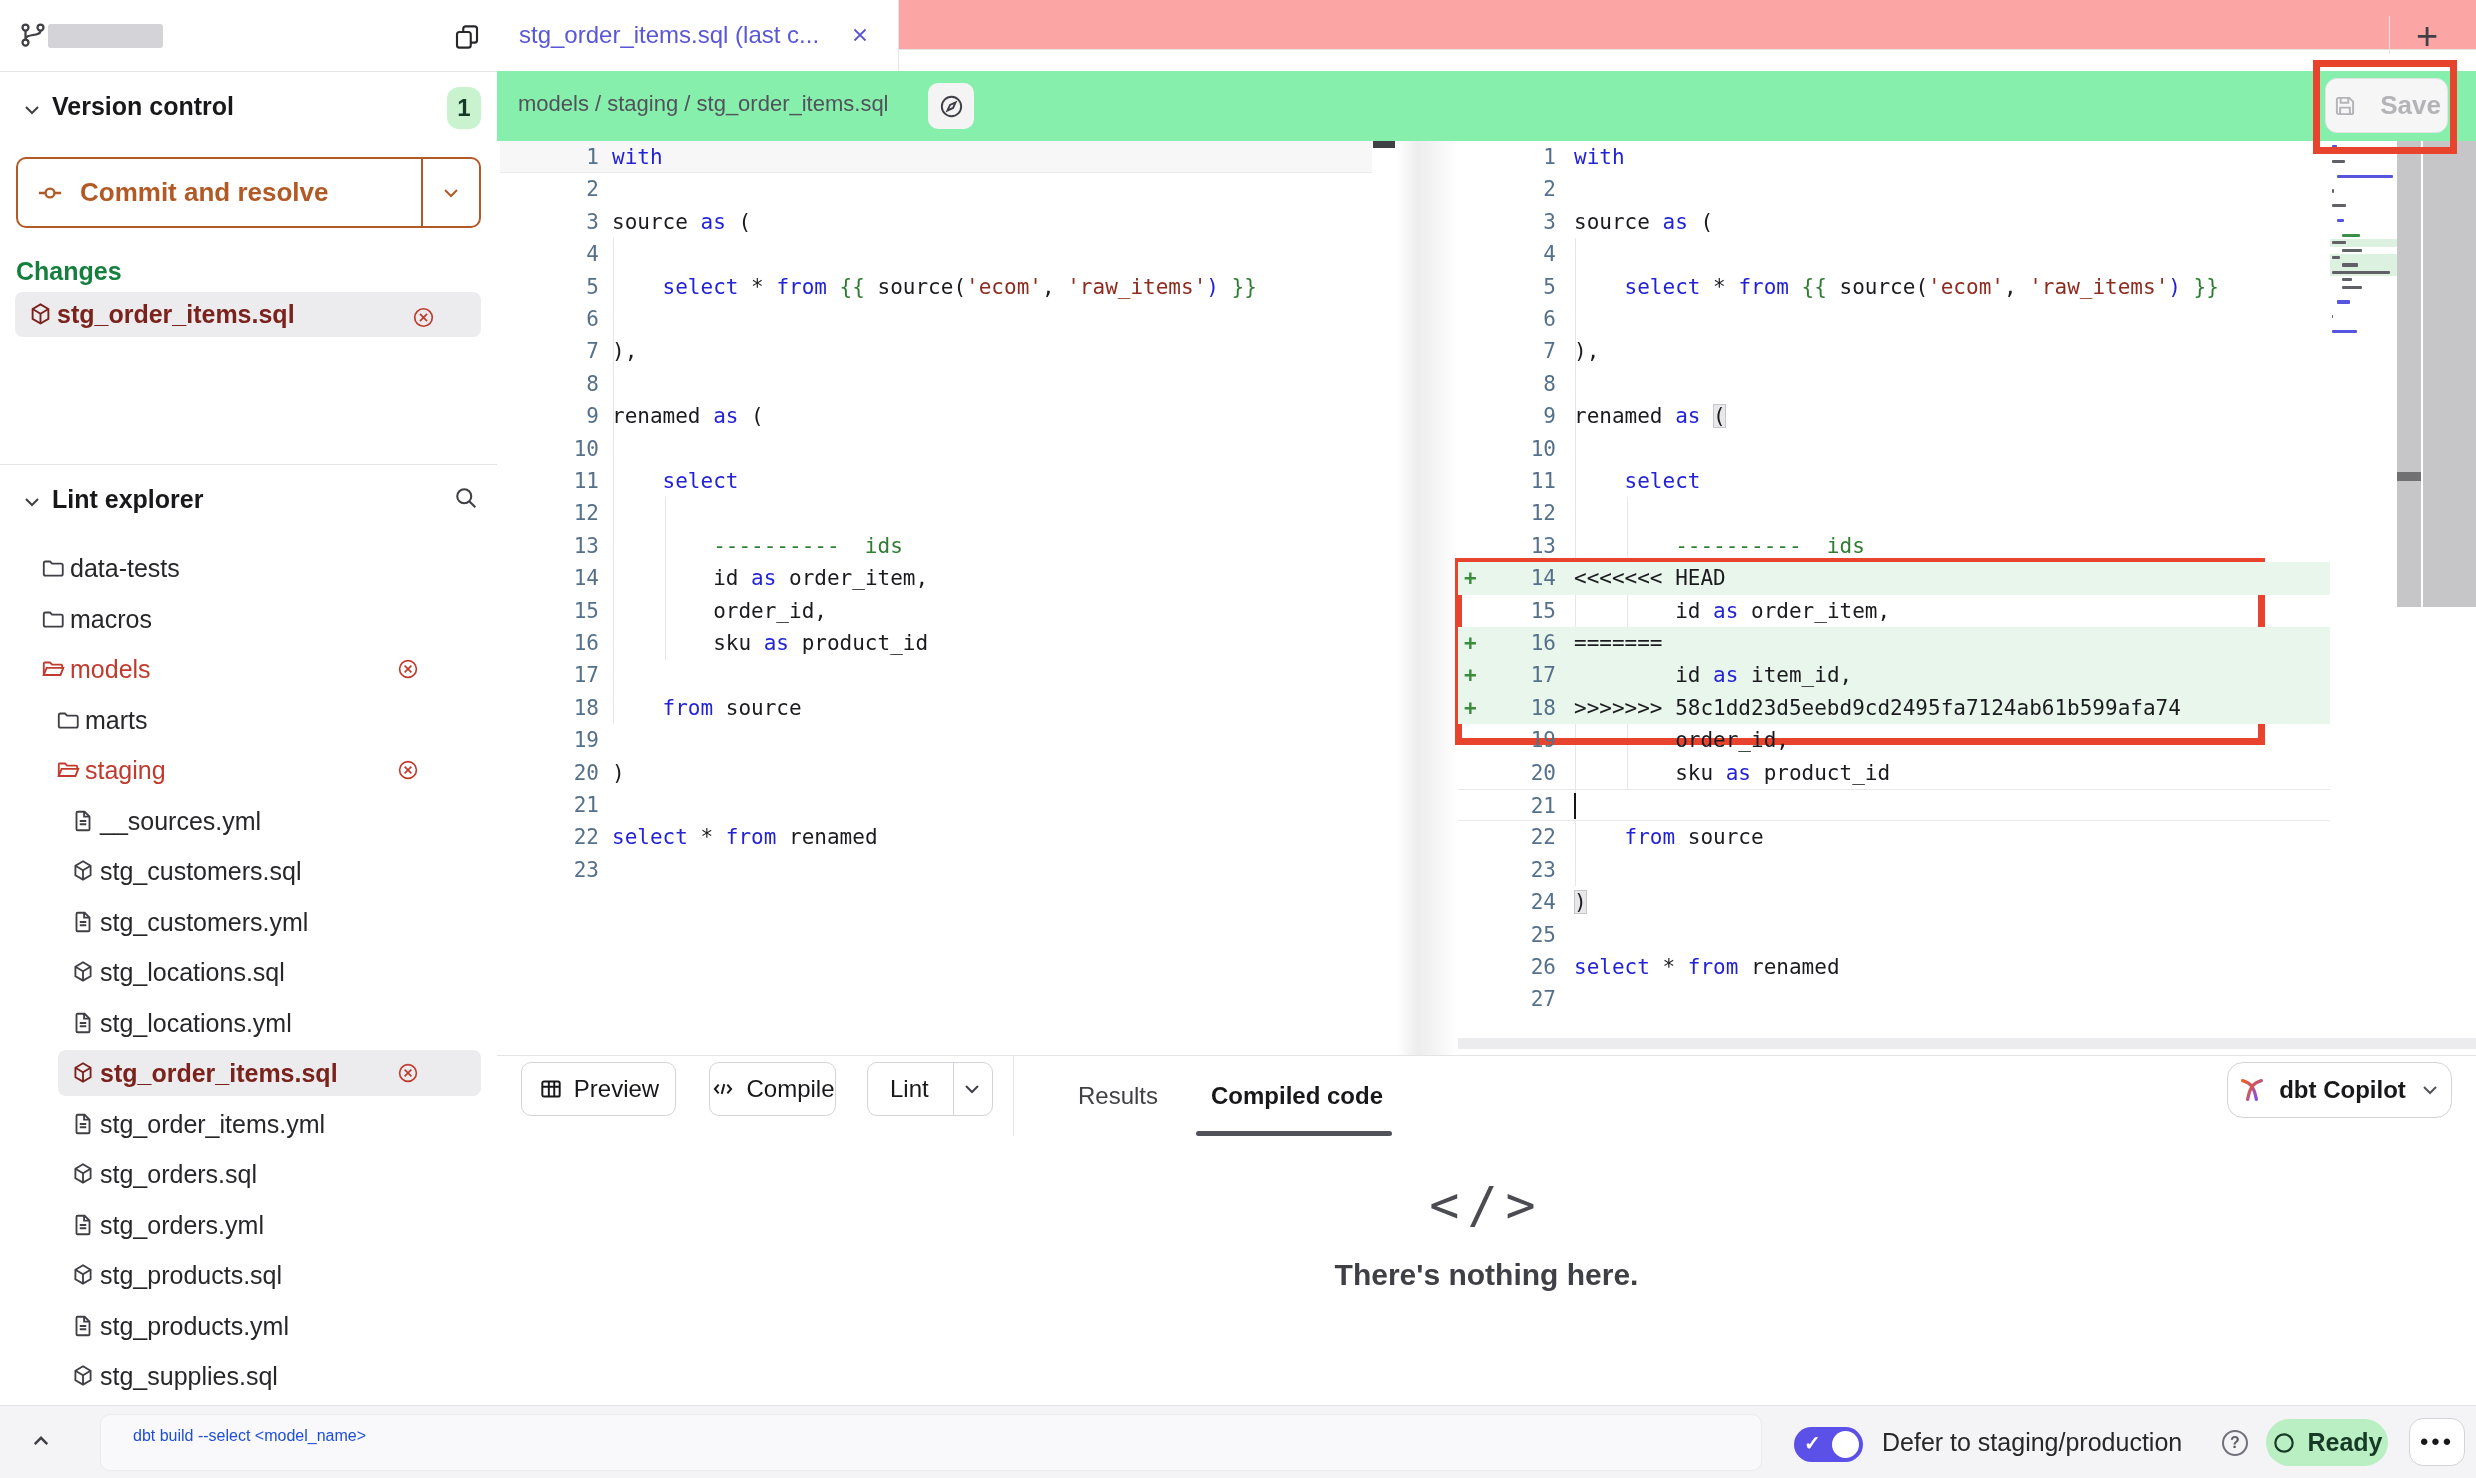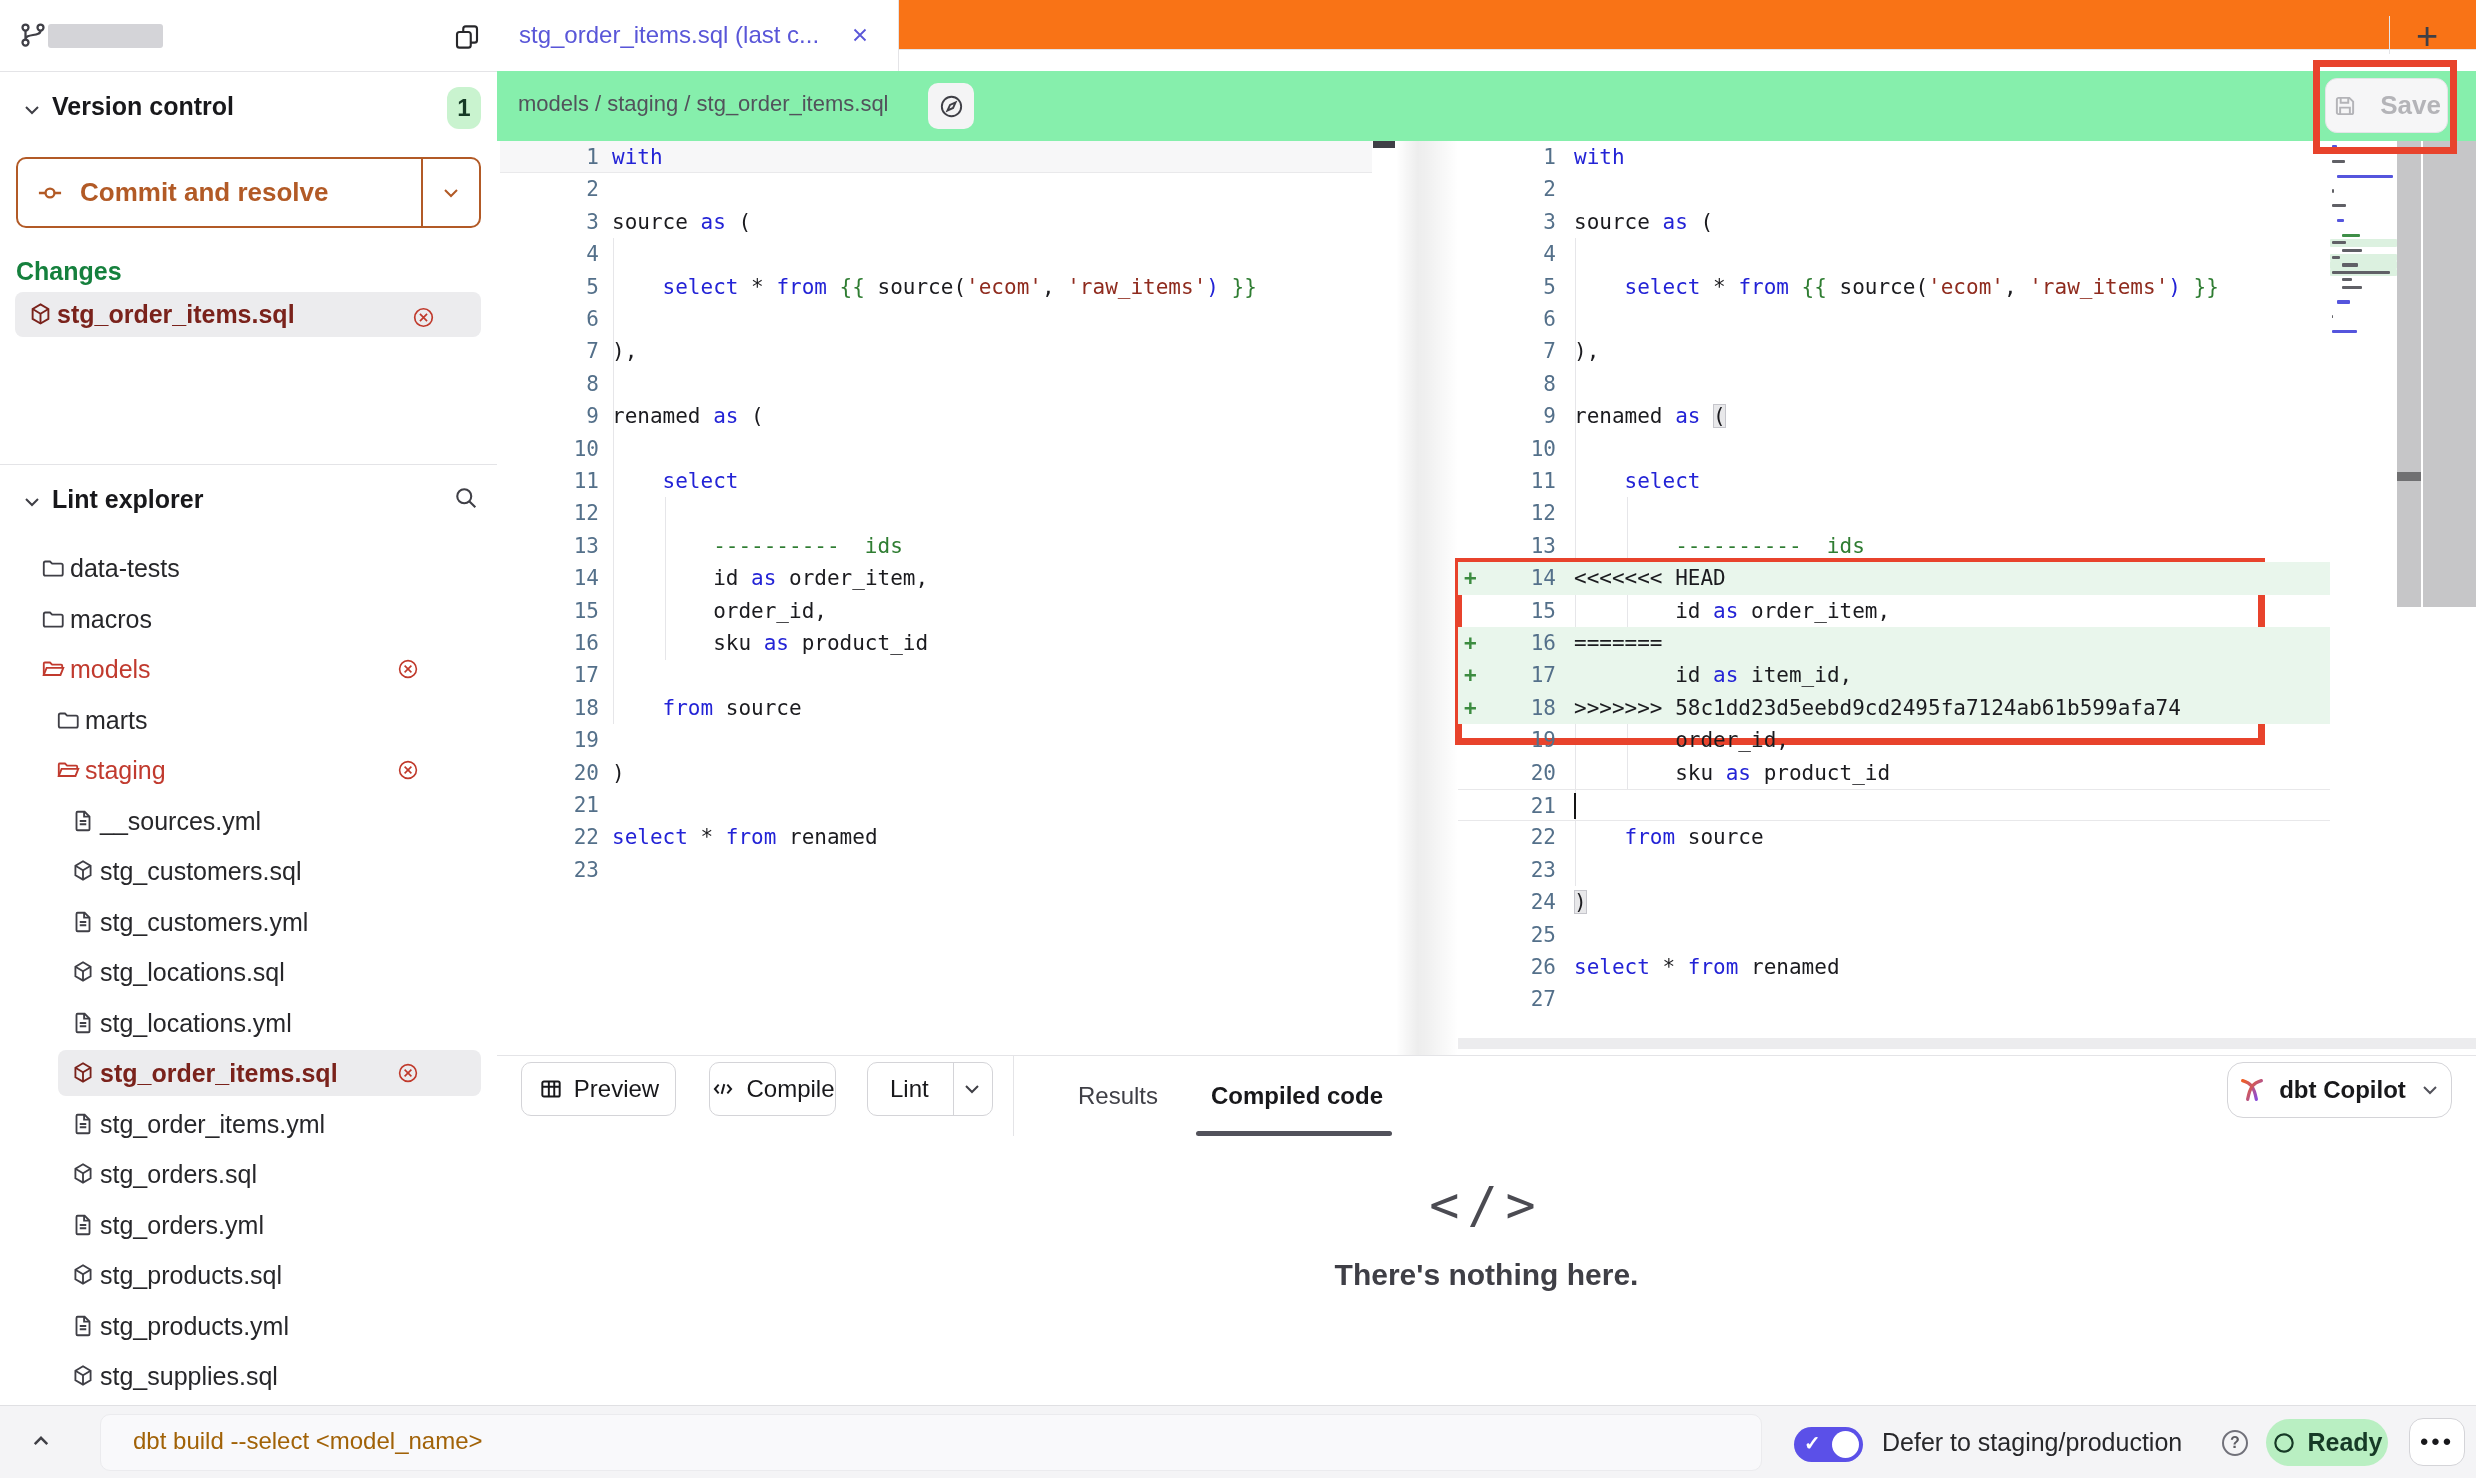--- a/index.html
+++ b/index.html
@@ -24,21 +24,21 @@
   .change-item{position:absolute;left:15px;top:292px;width:466px;height:45px;background:#ececee;border-radius:8px;cursor:pointer;}
   .change-item .lbl{position:absolute;left:42px;top:8px;font-size:25px;font-weight:600;color:#7a221b;}
   .sb-div{position:absolute;left:0;top:464px;width:100%;height:1px;background:#e4e4e7;}
   .tree-row{position:absolute;left:0;width:497px;height:51px;cursor:pointer;}
   .tree-row .sel-bg{position:absolute;left:58px;top:2px;width:423px;height:46px;background:#ececee;border-radius:8px;}
   .tree-row .lbl{position:absolute;top:11px;font-size:25px;color:#27272a;}
   .tree-row.red .lbl{color:#c13a2e;font-weight:500;}
   .tree-row.selected .lbl{color:#7a221b;font-weight:600;}
   .cx{position:absolute;left:397px;top:14px;}
   
-  .tabbar{position:absolute;left:497px;top:0;width:1979px;height:50px;background:#f97316;}
+  .tabbar{position:absolute;left:497px;top:0;width:1979px;height:50px;background:#fca5a5;}
   .tabbar .bline{position:absolute;left:401px;right:0;bottom:0;height:1px;background:#e4e4e7;}
   .tab{position:absolute;left:0;top:0;width:401px;height:71px;background:#fff;border-right:1px solid #e4e4e7;cursor:pointer;}
   .tab .lbl{position:absolute;left:22px;top:21px;font-size:24px;color:#5956d8;white-space:nowrap;}
   .tab .x{position:absolute;left:352px;top:24px;}
   .tab-divider{position:absolute;left:1892px;top:16px;width:1px;height:38px;background:#e4e4e7;}
   .plus-btn{position:absolute;left:1908px;top:16px;width:44px;height:40px;display:flex;align-items:center;justify-content:center;
             font-size:38px;font-weight:300;color:#3f3f46;cursor:pointer;}
   .crumbrow{position:absolute;left:497px;top:71px;width:1979px;height:70px;border-bottom:1px solid #ececef;background:#86efac;}
   .crumb{position:absolute;left:21px;top:20px;font-size:22px;color:#52525b;}
   .compass-btn{position:absolute;left:431px;top:12px;width:46px;height:46px;background:#f4f4f5;border-radius:10px;
@@ -82,21 +82,21 @@
            background:#fff;display:flex;align-items:center;justify-content:center;gap:12px;font-size:24px;font-weight:600;color:#18181b;cursor:pointer;}
   
   .panel{position:absolute;left:497px;top:1136px;width:1979px;height:269px;background:#fff;
          display:flex;flex-direction:column;align-items:center;padding-top:40px;box-sizing:border-box;}
   .es-icon{font-family:"DejaVu Sans Mono",monospace;font-size:50px;color:#4b4b52;letter-spacing:8px;}
   .es-title{margin-top:24px;font-size:30px;font-weight:700;color:#3f3f46;}
   .es-sub{margin-top:18px;font-size:26px;color:#6b6b72;}
   
   .statusbar{position:absolute;left:0;top:1405px;width:2476px;height:73px;background:#f4f4f6;border-top:1px solid #e0e0e3;box-sizing:content-box;}
   .cmd-field{position:absolute;left:100px;top:8px;width:1662px;height:57px;background:#f9f9fb;border:1px solid #ebebee;border-radius:10px;box-sizing:border-box;}
-  .cmd-text{position:absolute;left:32px;top:12px;font-size:24px;color:#a16207;white-space:nowrap;}
+  .cmd-text{position:absolute;left:32px;top:12px;font-size:16px;color:#1d4ed8;white-space:nowrap;}
   .chevup{position:absolute;left:26px;top:20px;cursor:pointer;}
   .toggle{position:absolute;left:1794px;top:21px;width:69px;height:35px;border-radius:18px;background:#5b50e8;cursor:pointer;}
   .toggle .knob{position:absolute;right:4px;top:4px;width:27px;height:27px;border-radius:50%;background:#fff;}
   .toggle .chk{position:absolute;left:10px;top:4px;color:#fff;font-size:20px;font-weight:700;}
   .defer-lbl{position:absolute;left:1882px;top:22px;font-size:25px;color:#27272a;font-weight:500;}
   .qmark{position:absolute;left:2222px;top:24px;width:26px;height:26px;border:2px solid #71717a;border-radius:50%;box-sizing:border-box;
          display:flex;align-items:center;justify-content:center;font-size:16px;font-weight:700;color:#5c5c62;}
   .ready-pill{position:absolute;left:2266px;top:13px;width:122px;height:47px;border-radius:24px;background:#b9efc2;
               display:flex;align-items:center;justify-content:center;gap:10px;color:#163a26;font-size:25px;font-weight:600;}
   .dots-btn{position:absolute;left:2409px;top:12px;width:56px;height:48px;border:1px solid #d4d4d8;border-radius:14px;background:#fff;

